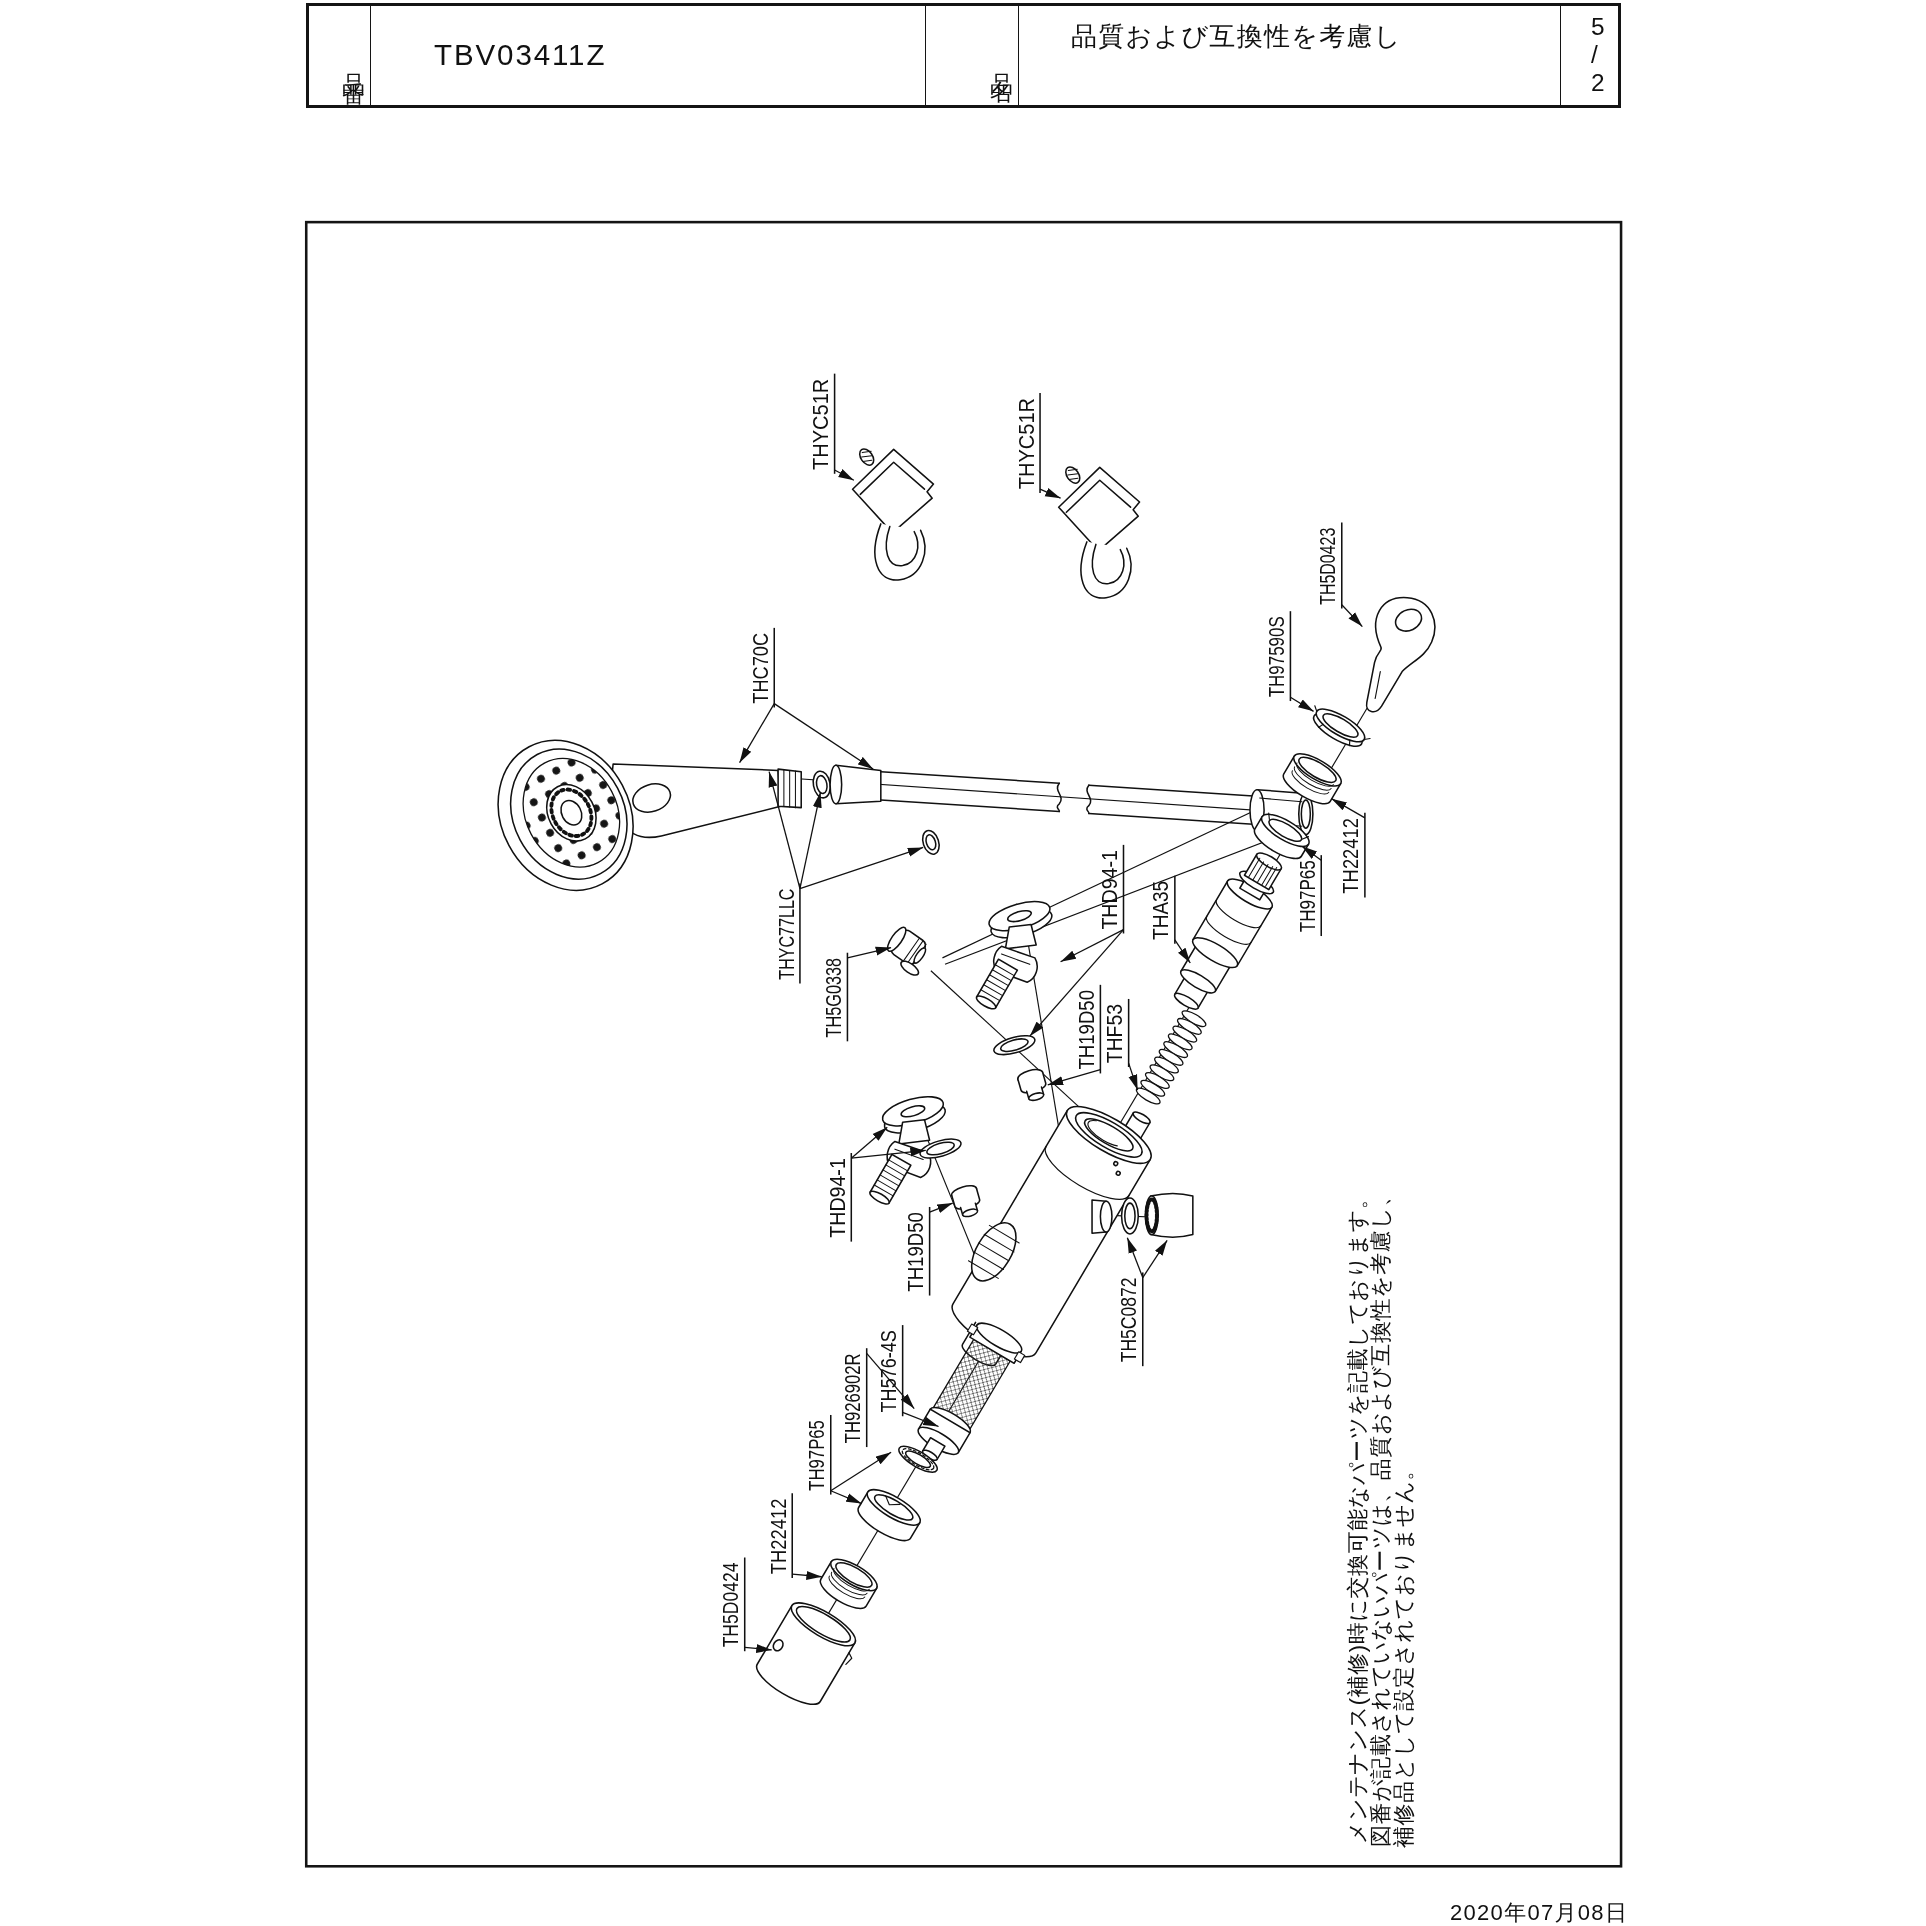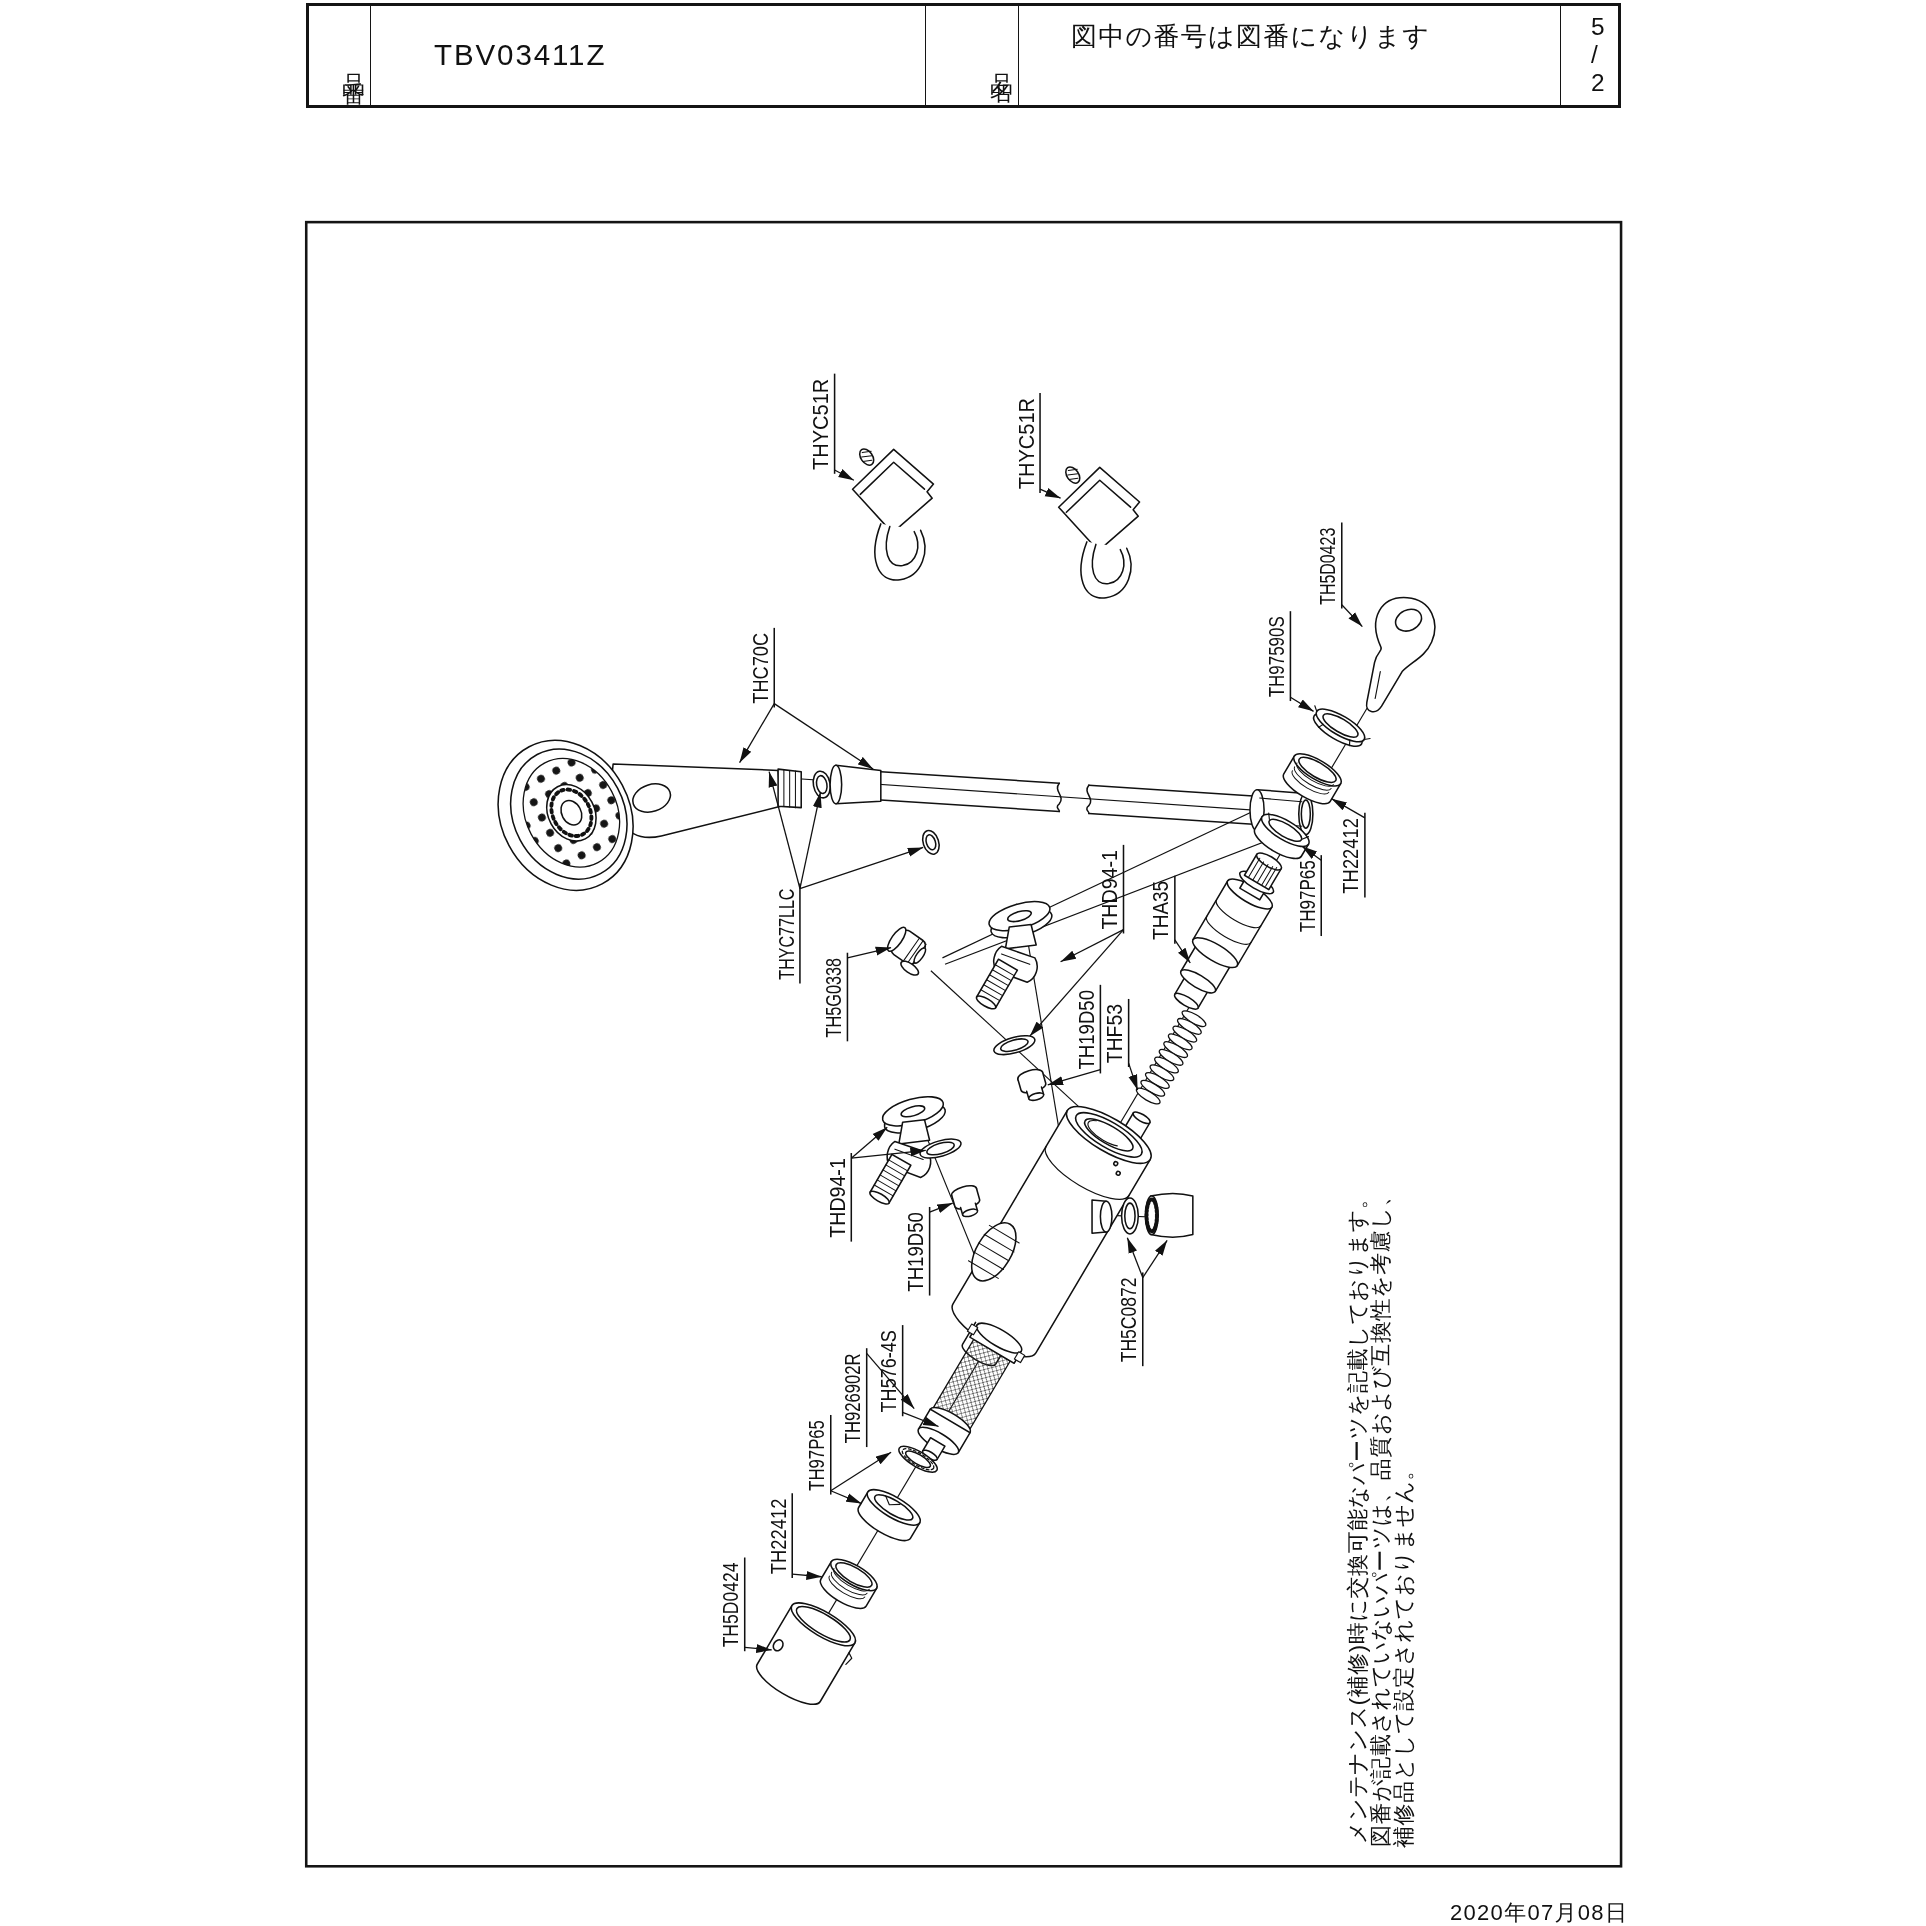--- a/index.html
+++ b/index.html
@@ -401,21 +401,21 @@
           <line x1="1160" y1="2572" x2="1160" y2="2426" stroke="#111" stroke-width="2.4"></line>
           <line x1="1160" y1="2566" x2="1202" y2="2570" stroke="#111" stroke-width="2" marker-end="url(#arw)"></line>
         </g>
       </g>
   </svg>
 
   <div class="tbl">
     <div class="cell vlab">品番</div>
     <div class="cell c-partno">TBV03411Z</div>
     <div class="cell vlab2">品名</div>
-    <div class="cell c-name">図中の番号は図番になります</div>
+    <div class="cell c-name">品質および互換性を考慮し</div>
     <div class="cell c-page">5 / 2</div>
   </div>
 
 
   <div class="side-note-line" style="left:1343px;top:1844px;">メンテナンス(補修)時に交換可能なパーツを記載しております。</div>
   <div class="side-note-line" style="left:1366px;top:1847px;">図番が記載されていないパーツは、品質および互換性を考慮し、</div>
   <div class="side-note-line" style="left:1389px;top:1848px;">補修品として設定されておりません。</div>
 
   <div class="date">2020年07月08日</div>
 </div>

